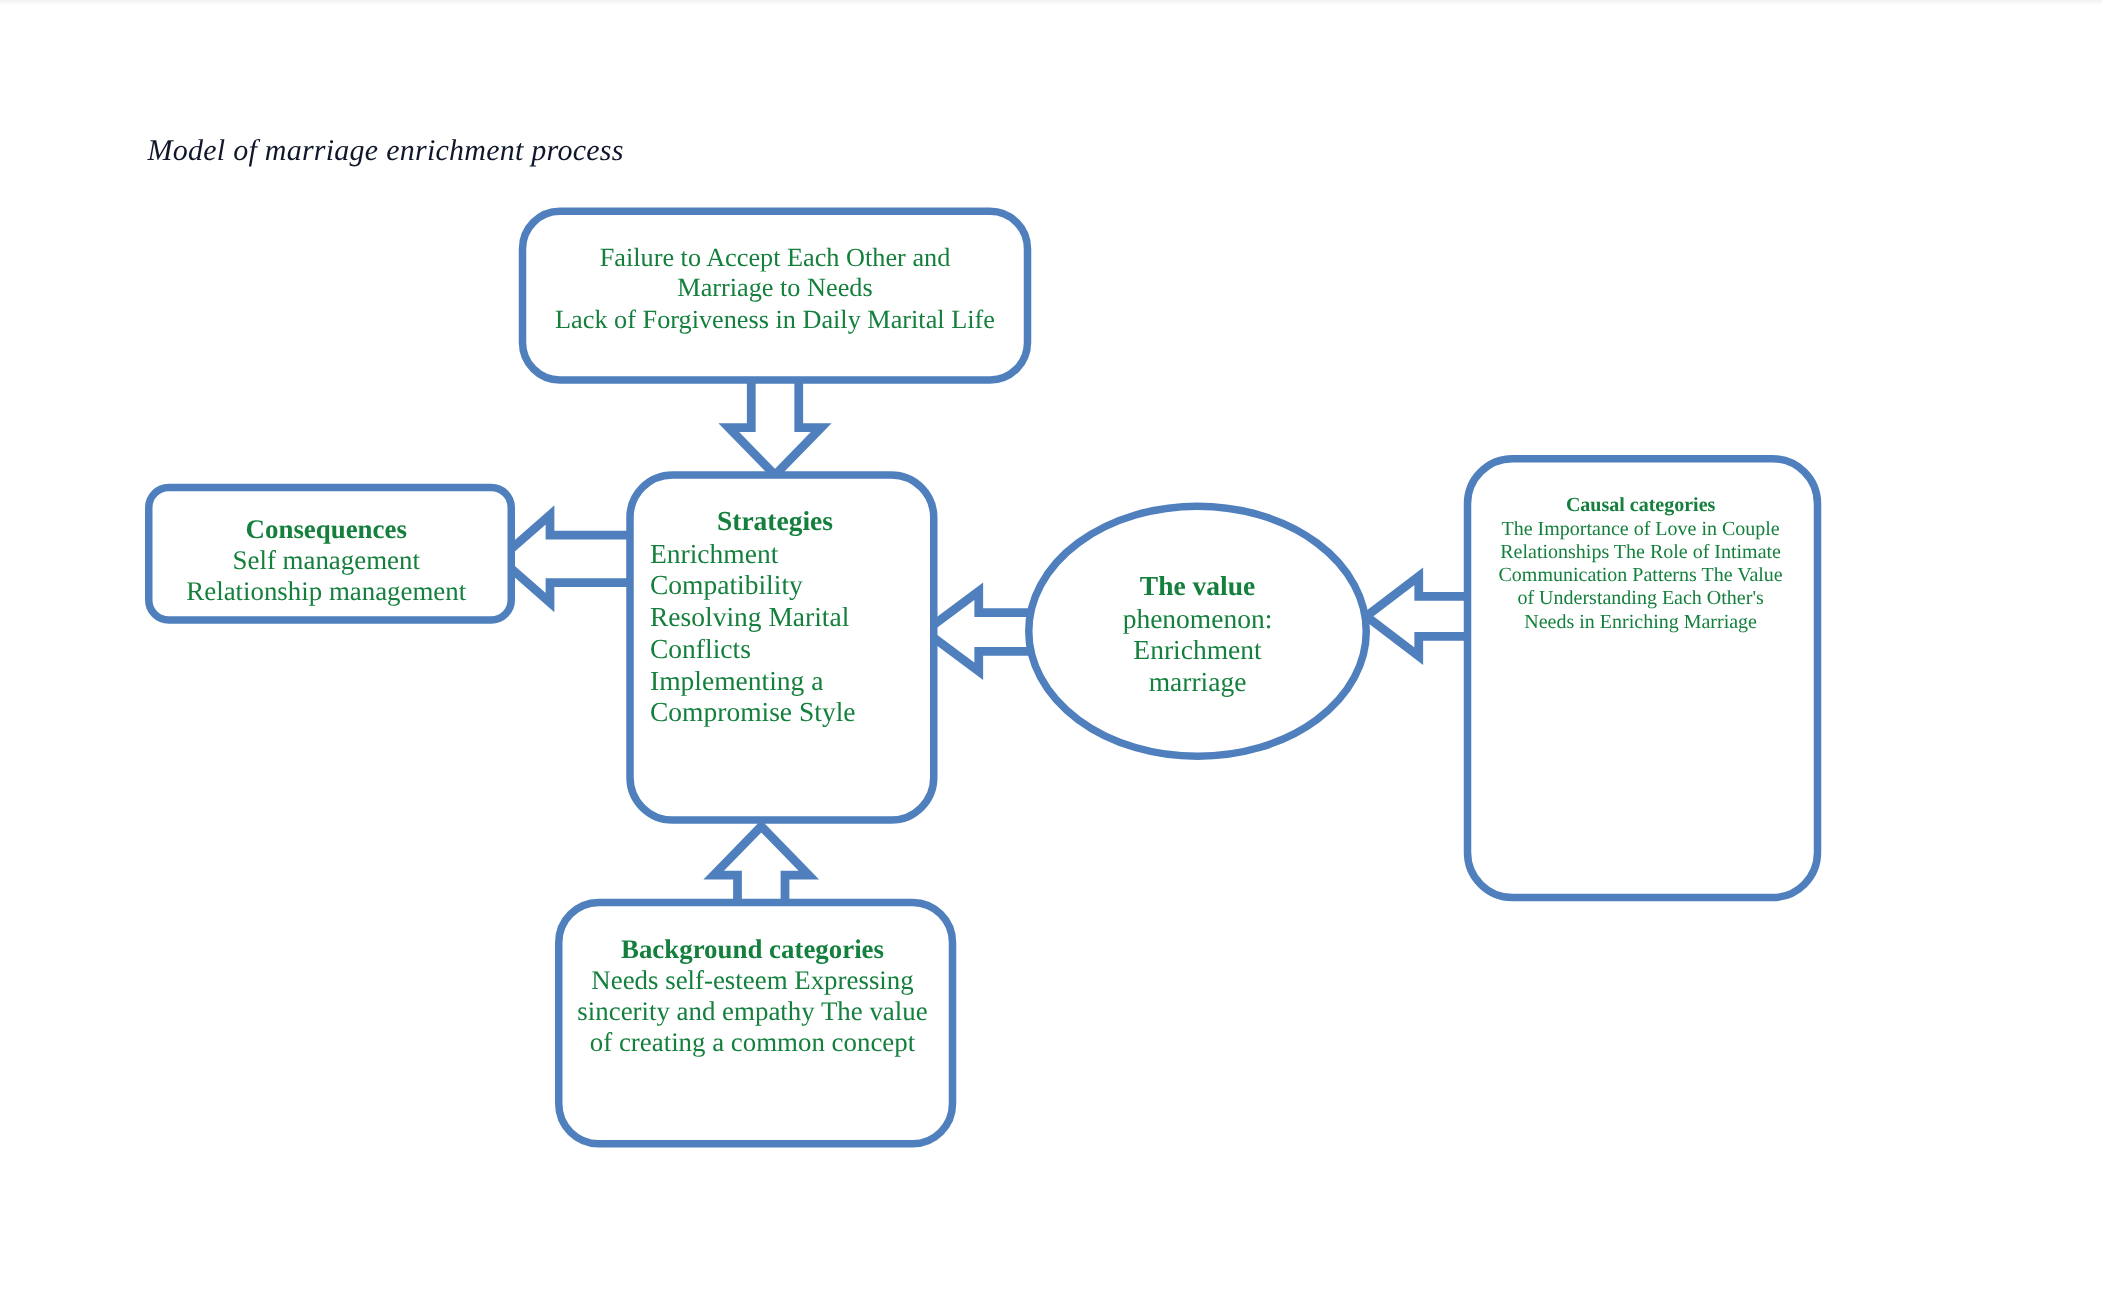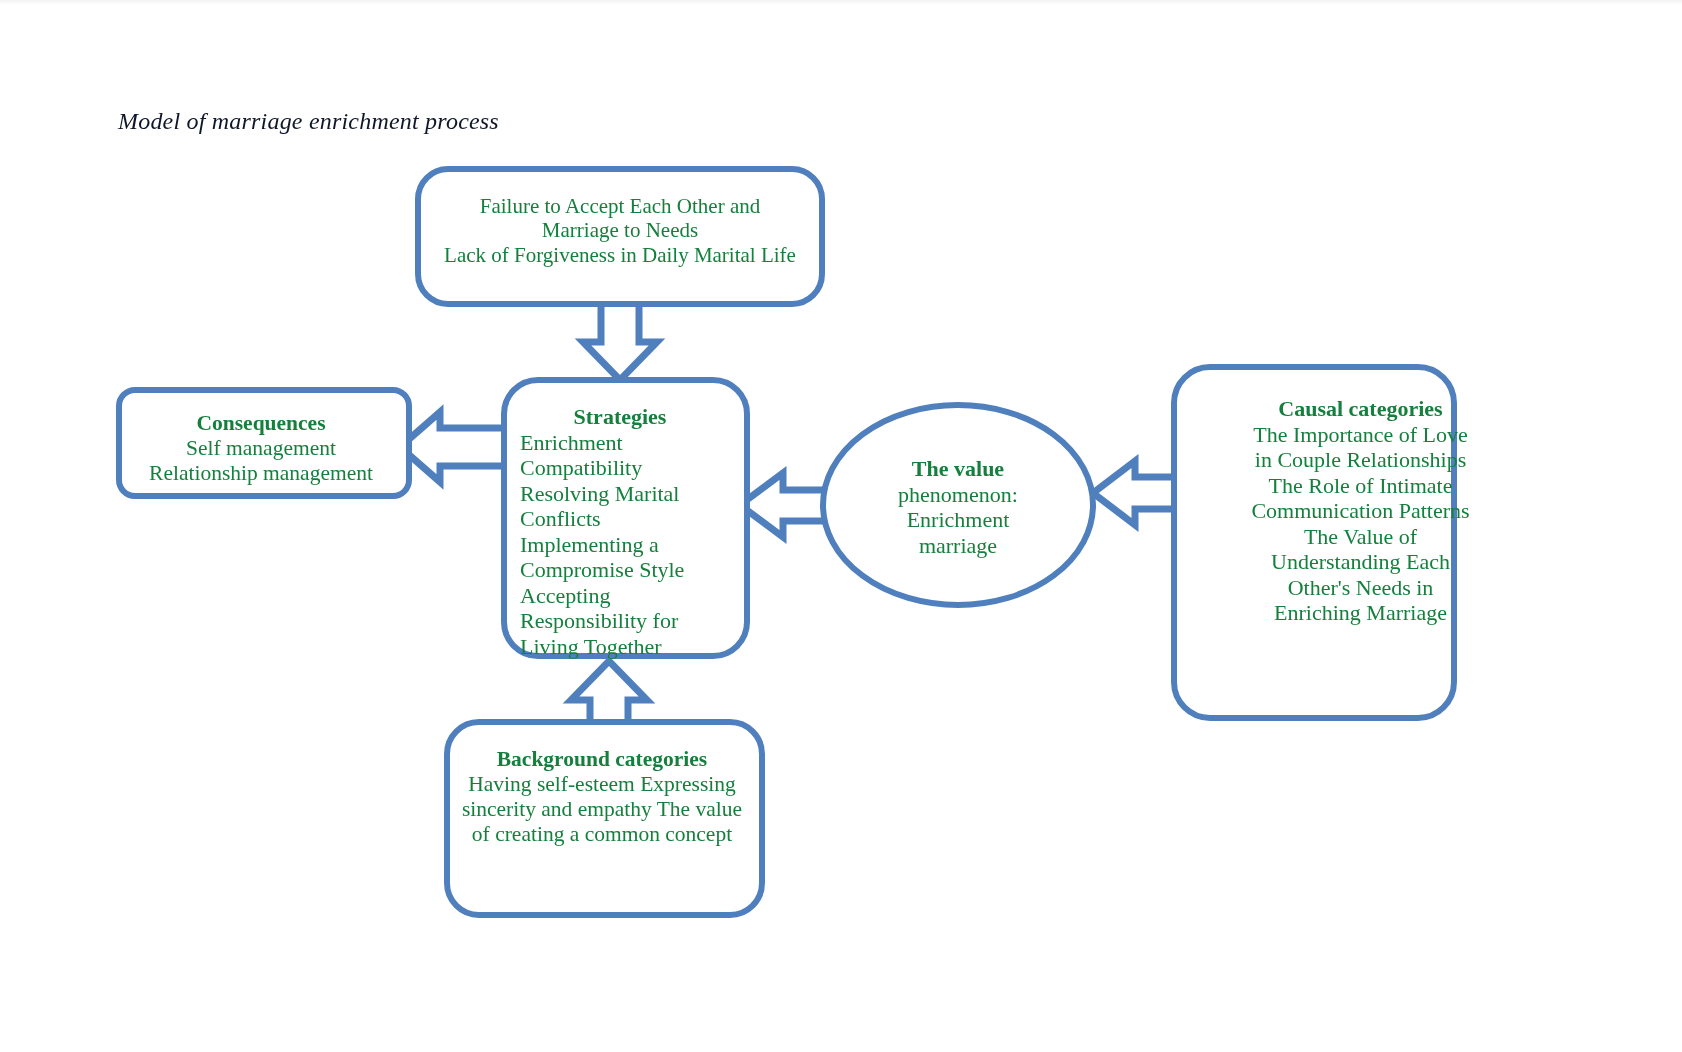--- a/index.html
+++ b/index.html
@@ -59,21 +59,21 @@
     font-size: 22px;
   }
   #txt-strategies .node-title { text-align: center; }
   #txt-strategies .body { text-align: left; display: block; }
   #txt-consequences {
     left: 130px; top: 411px; width: 262px;
     font-size: 21.5px; text-align: center;
   }
   #txt-causal {
     left: 1196px; top: 396px; width: 233px;
-    font-size: 22px; text-align: center; margin-left: 48px;
+    font-size: 16px; text-align: center;
   }
   #txt-background {
     left: 458px; top: 747px; width: 288px;
     font-size: 21.5px; text-align: center;
   }
   #txt-phenomenon {
     left: 868px; top: 456px; width: 180px;
     font-size: 22px; text-align: center;
   }
 </style>
@@ -115,39 +115,38 @@
     <span>Failure to Accept Each Other and</span><br>
     <span>Marriage to Needs</span><br>
     <span>Lack of Forgiveness in Daily Marital Life</span>
   </div>
 
   <div class="node-text" id="txt-strategies">
     <span class="node-title">Strategies</span>
     <span class="body">Enrichment Compatibility</span>
     <span class="body">Resolving Marital Conflicts</span>
     <span class="body">Implementing a Compromise Style</span>
-    <span class="body">Accepting Responsibility for Living Together</span>
   </div>
 
   <div class="node-text ctr" id="txt-consequences">
     <span class="node-title">Consequences</span>
     <span>Self management</span><br>
     <span>Relationship management</span>
   </div>
 
   <div class="node-text ctr" id="txt-causal">
     <span class="node-title">Causal categories</span>
     <span>The Importance of Love in Couple Relationships</span>
     <span>The Role of Intimate Communication Patterns</span>
     <span>The Value of Understanding Each Other's Needs in Enriching Marriage</span>
   </div>
 
   <div class="node-text ctr" id="txt-background">
     <span class="node-title">Background categories</span>
-    <span>Having self-esteem</span>
+    <span>Needs self-esteem</span>
     <span>Expressing sincerity and empathy</span>
     <span>The value of creating a common concept</span>
   </div>
 
   <div class="node-text ctr" id="txt-phenomenon">
     <span class="node-title">The value</span>
     <span>phenomenon:</span><br>
     <span>Enrichment</span><br>
     <span>marriage</span>
   </div>

